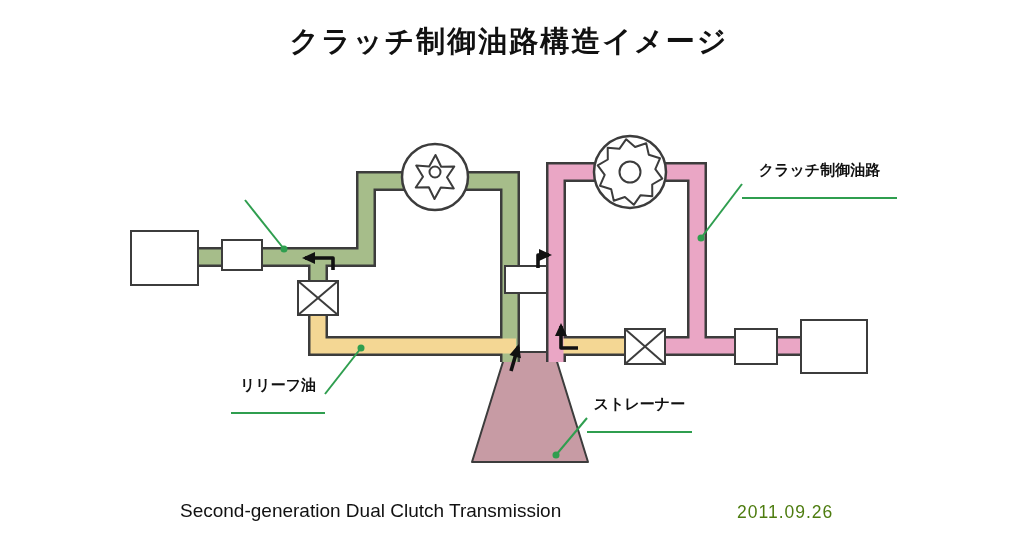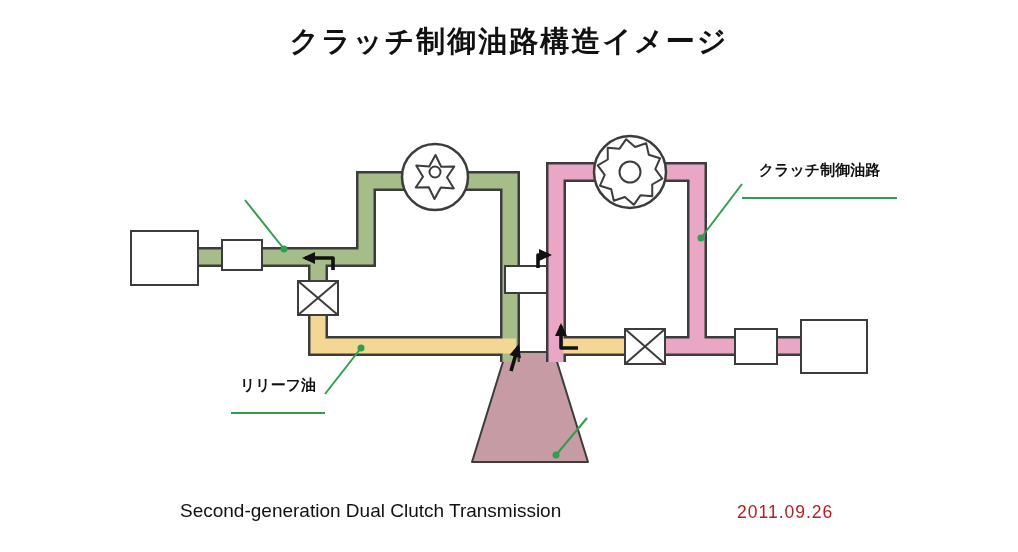--- a/index.html
+++ b/index.html
@@ -18,21 +18,21 @@
     white-space:nowrap;
   }
   .callout.engine{left:148px;top:176px;width:97px;}
   .callout.clutch{left:742px;top:161px;width:155px;}
   .callout.relief{left:231px;top:360px;width:94px;margin-top:16px;}
   .callout.strainer{left:587px;top:395px;width:105px;}
   .caption{
     position:absolute;left:180px;top:500px;font-size:19px;color:#111;text-align:center;
   }
   .date{
-    position:absolute;left:737px;top:502px;font-size:17.5px;color:#b91c1c;
+    position:absolute;left:737px;top:502px;font-size:17.5px;color:#4d7c0f;
     letter-spacing:1px;
   }
 </style>
 </head>
 <body>
 
 <div class="stage">
 
   <div class="title">クラッチ制御油路構造イメージ</div>
 
@@ -108,16 +108,17 @@
     <g>
       <circle cx="284" cy="249" r="3.5" fill="#2f9e4f"></circle>
       <circle cx="701" cy="238" r="3.5" fill="#2f9e4f"></circle>
       <circle cx="361" cy="348" r="3.5" fill="#2f9e4f"></circle>
       <circle cx="556" cy="455" r="3.5" fill="#2f9e4f"></circle>
     </g>
   </svg>
 
   <div class="callout clutch">クラッチ制御油路</div>
   <div class="callout relief">リリーフ油</div>
+  <div class="callout strainer">ストレーナー</div>
 
   <div class="caption">Second-generation Dual Clutch Transmission</div>
   <div class="date">2011.09.26</div>
 </div>
 
 </body></html>

